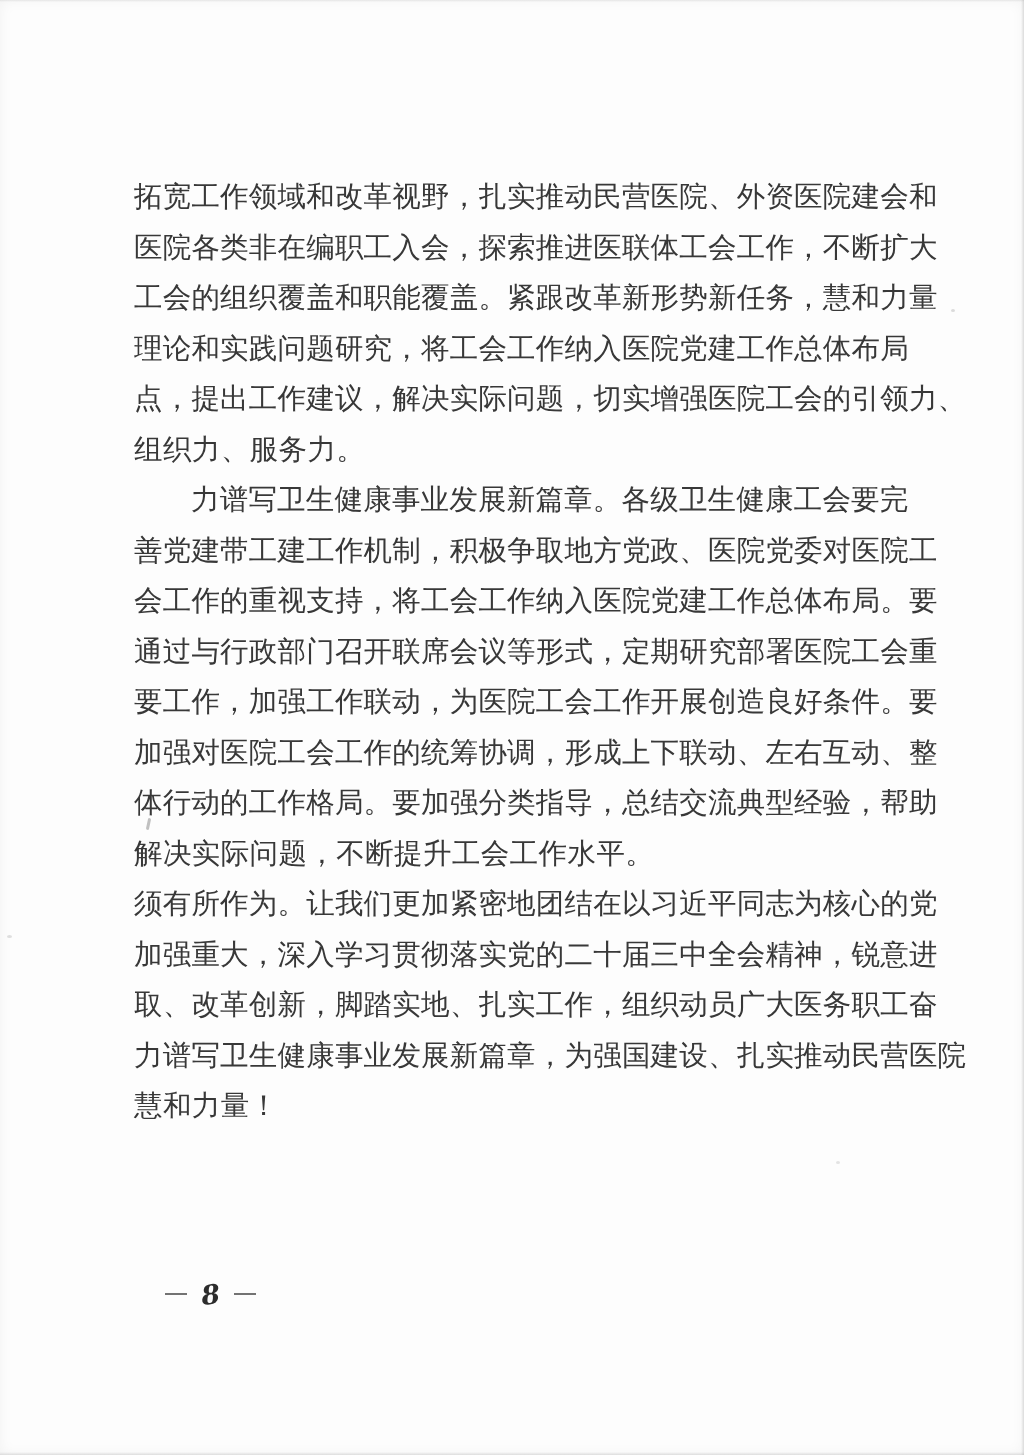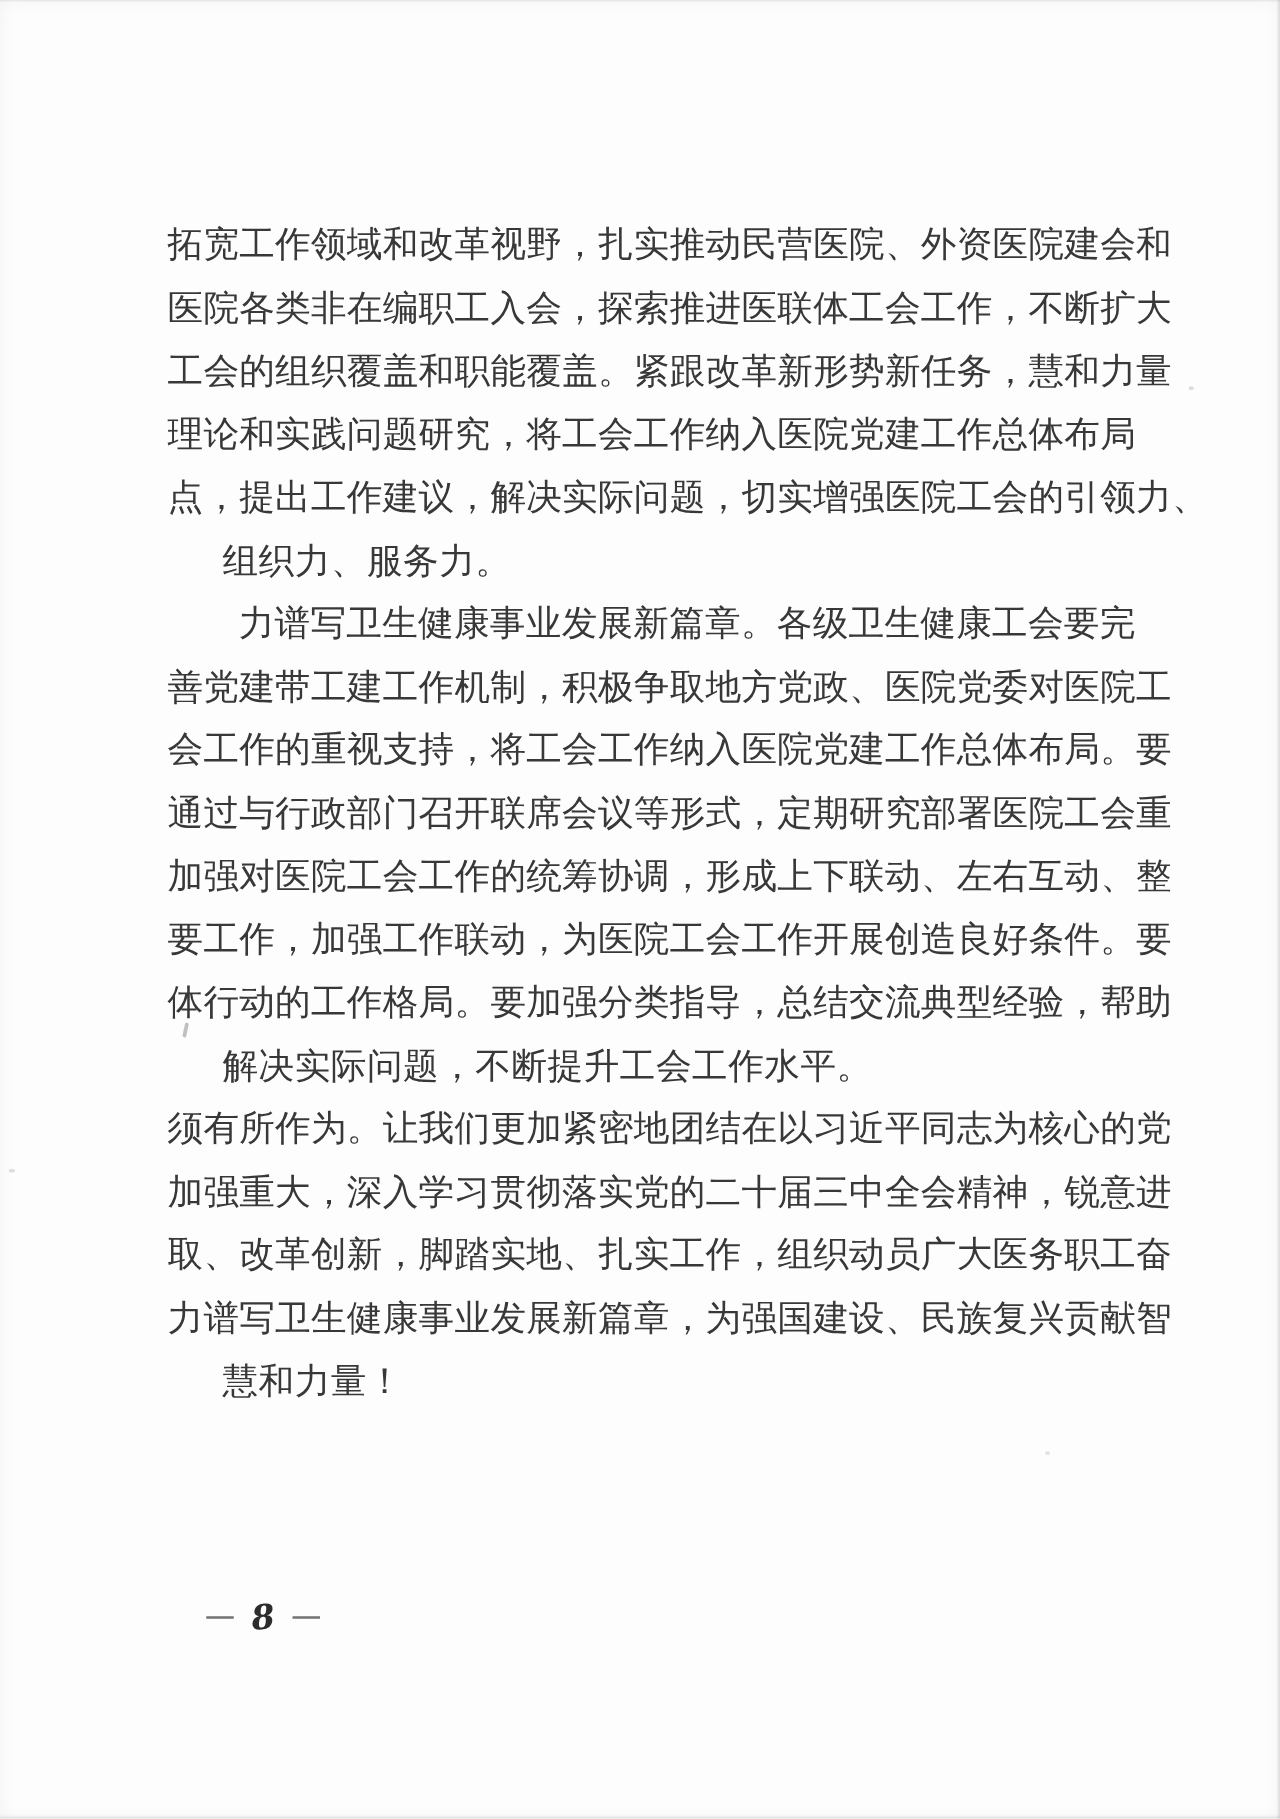--- a/index.html
+++ b/index.html
@@ -51,21 +51,20 @@
     line-height: 50.5px;
     white-space: nowrap;
     text-align: justify;
     text-align-last: justify;
     text-justify: inter-character;
     letter-spacing: 0.2px;
   }
   .line.last {
     text-align-last: left;
     letter-spacing: 0.4px;
-    margin-left: 44px;
   }
   .line.indent {
     padding-left: 57px;
   }
 
   .page-footer {
     position: absolute;
     left: 165px;
     top: 1278px;
     display: flex;
@@ -110,28 +109,28 @@
       <div class="line">拓宽工作领域和改革视野，扎实推动民营医院、外资医院建会和</div>
       <div class="line">医院各类非在编职工入会，探索推进医联体工会工作，不断扩大</div>
       <div class="line">工会的组织覆盖和职能覆盖。紧跟改革新形势新任务，慧和力量</div>
       <div class="line">理论和实践问题研究，将工会工作纳入医院党建工作总体布局</div>
       <div class="line">点，提出工作建议，解决实际问题，切实增强医院工会的引领力、</div>
       <div class="line last">组织力、服务力。</div>
       <div class="line indent">力谱写卫生健康事业发展新篇章。各级卫生健康工会要完</div>
       <div class="line">善党建带工建工作机制，积极争取地方党政、医院党委对医院工</div>
       <div class="line">会工作的重视支持，将工会工作纳入医院党建工作总体布局。要</div>
       <div class="line">通过与行政部门召开联席会议等形式，定期研究部署医院工会重</div>
+      <div class="line">要工作，加强工作联动，为医院工会工作开展创造良好条件。要</div>
       <div class="line">加强对医院工会工作的统筹协调，形成上下联动、左右互动、整</div>
-      <div class="line">要工作，加强工作联动，为医院工会工作开展创造良好条件。要</div>
       <div class="line">体行动的工作格局。要加强分类指导，总结交流典型经验，帮助</div>
       <div class="line last">解决实际问题，不断提升工会工作水平。</div>
       <div class="line">须有所作为。让我们更加紧密地团结在以习近平同志为核心的党</div>
       <div class="line">加强重大，深入学习贯彻落实党的二十届三中全会精神，锐意进</div>
       <div class="line">取、改革创新，脚踏实地、扎实工作，组织动员广大医务职工奋</div>
-      <div class="line">力谱写卫生健康事业发展新篇章，为强国建设、民族复兴贡献智</div>
+      <div class="line">力谱写卫生健康事业发展新篇章，为强国建设、扎实推动民营医院</div>
       <div class="line last">慧和力量！</div>
     </div>
 
   <div class="page-footer">
     <span class="dash"></span>
     <span class="num">8</span>
     <span class="dash"></span>
   </div>
 
   <span class="artifact a1"></span>

